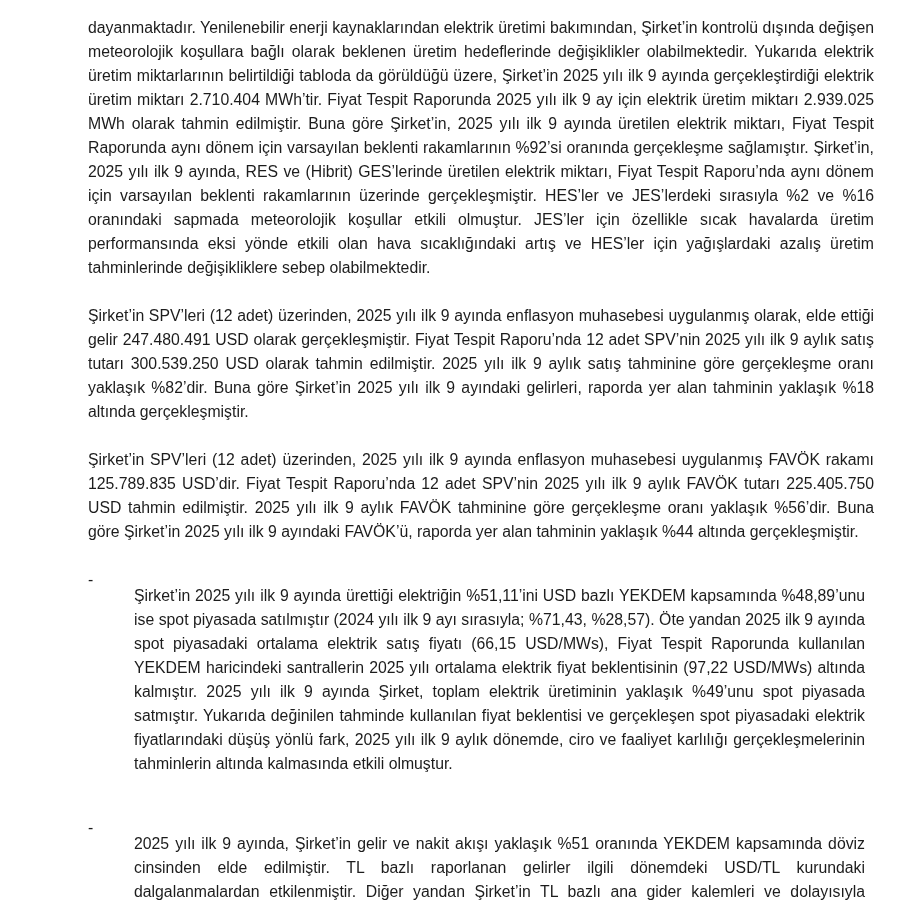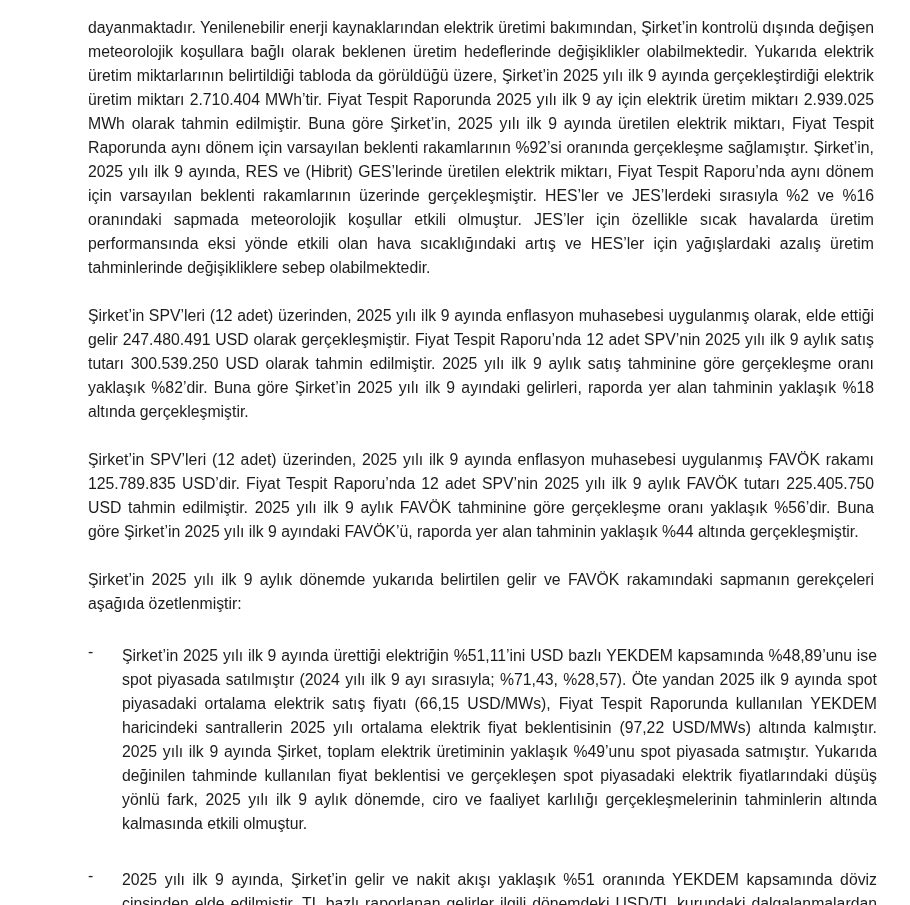--- a/index.html
+++ b/index.html
@@ -28,37 +28,36 @@
   .bullet {
     display: flex;
     margin: 0 0 24px 0;
   }
   .bullet-marker {
     flex: 0 0 30px;
     text-align: left;
   }
   .bullet-text {
     flex: 1 1 auto;
-    margin: 4px;
+    margin: 16px;
     text-align: justify;
     text-justify: inter-word;
   }
 </style>
 </head>
 <body>
 
 <div class="page">
 
   <p class="para">dayanmaktadır. Yenilenebilir enerji kaynaklarından elektrik üretimi bakımından, Şirket’in kontrolü dışında değişen meteorolojik koşullara bağlı olarak beklenen üretim hedeflerinde değişiklikler olabilmektedir. Yukarıda elektrik üretim miktarlarının belirtildiği tabloda da görüldüğü üzere, Şirket’in 2025 yılı ilk 9 ayında gerçekleştirdiği elektrik üretim miktarı 2.710.404 MWh’tir. Fiyat Tespit Raporunda 2025 yılı ilk 9 ay için elektrik üretim miktarı 2.939.025 MWh olarak tahmin edilmiştir. Buna göre Şirket’in, 2025 yılı ilk 9 ayında üretilen elektrik miktarı, Fiyat Tespit Raporunda aynı dönem için varsayılan beklenti rakamlarının %92’si oranında gerçekleşme sağlamıştır. Şirket’in, 2025 yılı ilk 9 ayında, RES ve (Hibrit) GES’lerinde üretilen elektrik miktarı, Fiyat Tespit Raporu’nda aynı dönem için varsayılan beklenti rakamlarının üzerinde gerçekleşmiştir. HES’ler ve JES’lerdeki sırasıyla %2 ve %16 oranındaki sapmada meteorolojik koşullar etkili olmuştur. JES’ler için özellikle sıcak havalarda üretim performansında eksi yönde etkili olan hava sıcaklığındaki artış ve HES’ler için yağışlardaki azalış üretim tahminlerinde değişikliklere sebep olabilmektedir.</p>
 
   <p class="para">Şirket’in SPV’leri (12 adet) üzerinden, 2025 yılı ilk 9 ayında enflasyon muhasebesi uygulanmış olarak, elde ettiği gelir 247.480.491 USD olarak gerçekleşmiştir. Fiyat Tespit Raporu’nda 12 adet SPV’nin 2025 yılı ilk 9 aylık satış tutarı 300.539.250 USD olarak tahmin edilmiştir. 2025 yılı ilk 9 aylık satış tahminine göre gerçekleşme oranı yaklaşık %82’dir. Buna göre Şirket’in 2025 yılı ilk 9 ayındaki gelirleri, raporda yer alan tahminin yaklaşık %18 altında gerçekleşmiştir.</p>
 
   <p class="para">Şirket’in SPV’leri (12 adet) üzerinden, 2025 yılı ilk 9 ayında enflasyon muhasebesi uygulanmış FAVÖK rakamı 125.789.835 USD’dir. Fiyat Tespit Raporu’nda 12 adet SPV’nin 2025 yılı ilk 9 aylık FAVÖK tutarı 225.405.750 USD tahmin edilmiştir. 2025 yılı ilk 9 aylık FAVÖK tahminine göre gerçekleşme oranı yaklaşık %56’dir. Buna göre Şirket’in 2025 yılı ilk 9 ayındaki FAVÖK’ü, raporda yer alan tahminin yaklaşık %44 altında gerçekleşmiştir.</p>
 
-  <p class="para">Şirket’in 2025 yılı ilk 9 aylık dönemde yukarıda belirtilen gelir ve FAVÖK rakamındaki sapmanın gerekçeleri aşağıda özetlenmiştir:</p>
 
   <div class="bullet">
     <span class="bullet-marker">-</span>
     <p class="bullet-text">Şirket’in 2025 yılı ilk 9 ayında ürettiği elektriğin %51,11’ini USD bazlı YEKDEM kapsamında %48,89’unu ise spot piyasada satılmıştır (2024 yılı ilk 9 ayı sırasıyla; %71,43, %28,57).  Öte yandan 2025 ilk 9 ayında spot piyasadaki ortalama elektrik satış fiyatı (66,15 USD/MWs), Fiyat Tespit Raporunda kullanılan YEKDEM haricindeki santrallerin 2025 yılı ortalama elektrik fiyat beklentisinin (97,22 USD/MWs) altında kalmıştır. 2025 yılı ilk 9 ayında Şirket, toplam elektrik üretiminin yaklaşık %49’unu spot piyasada satmıştır. Yukarıda değinilen tahminde kullanılan fiyat beklentisi ve gerçekleşen spot piyasadaki elektrik fiyatlarındaki düşüş yönlü fark, 2025 yılı ilk 9 aylık dönemde, ciro ve faaliyet karlılığı gerçekleşmelerinin tahminlerin altında kalmasında etkili olmuştur.</p>
   </div>
 
   <div class="bullet">
     <span class="bullet-marker">-</span>
     <p class="bullet-text">2025 yılı ilk 9 ayında, Şirket’in gelir ve nakit akışı yaklaşık %51 oranında YEKDEM kapsamında döviz cinsinden elde edilmiştir. TL bazlı raporlanan gelirler ilgili dönemdeki USD/TL kurundaki dalgalanmalardan etkilenmiştir.  Diğer yandan Şirket’in TL bazlı ana gider kalemleri ve dolayısıyla FAVÖK’ü ülkemizde yaşanan yüksek enflasyondan etkilenmiştir.</p>
   </div>

